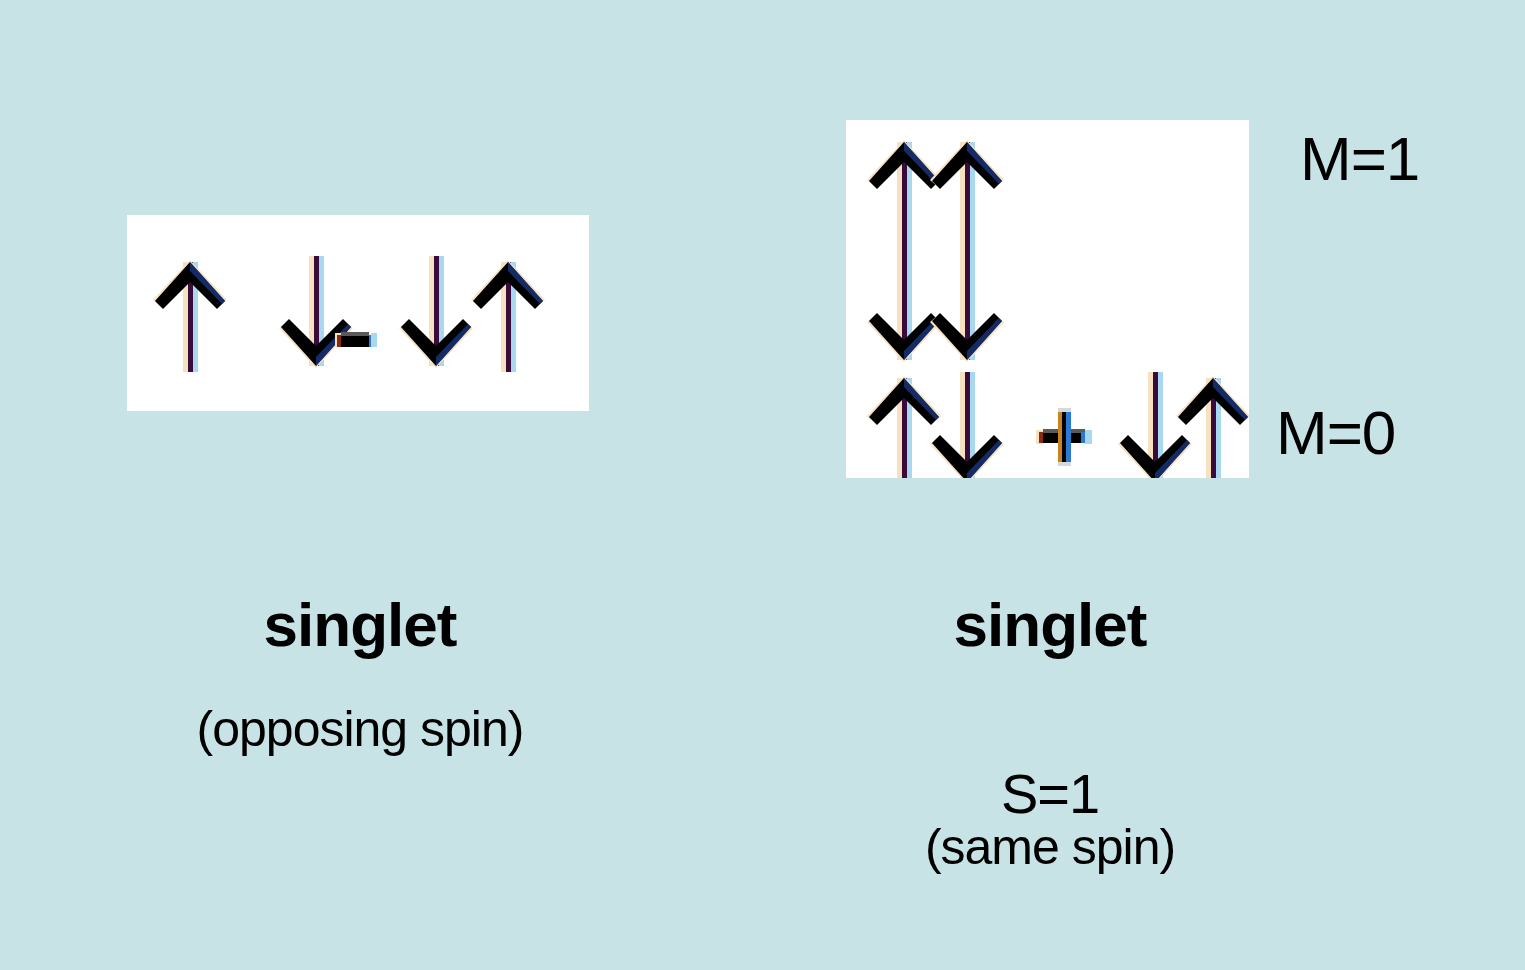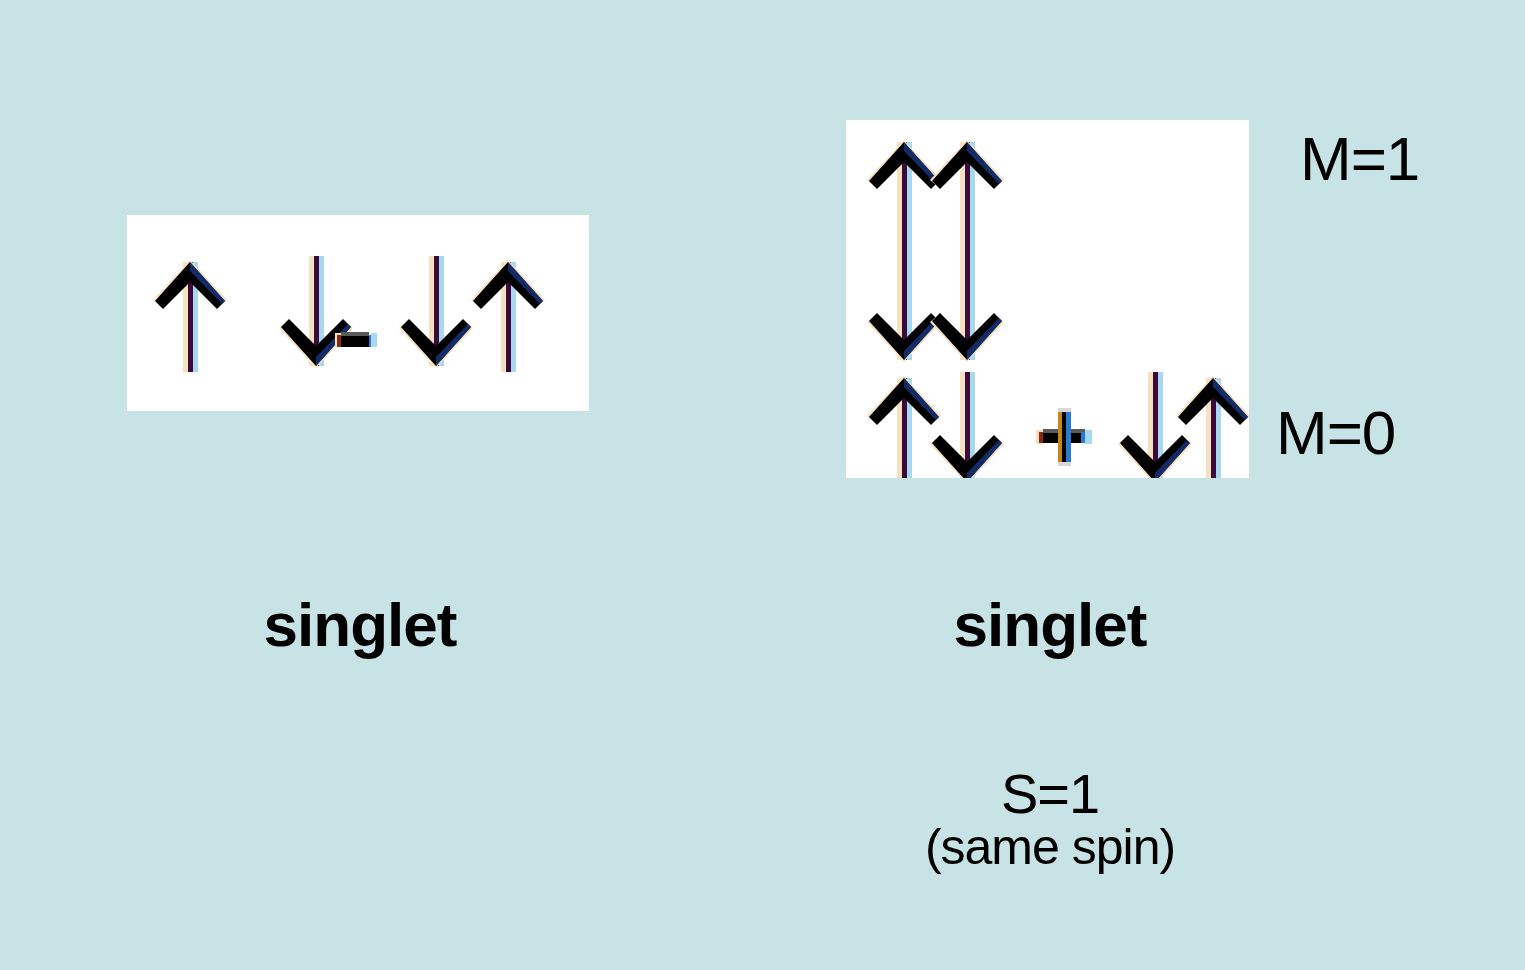--- a/index.html
+++ b/index.html
@@ -259,20 +259,21 @@
         <path d="M37 6 L72 45 L69 48 L37 15 Z" fill="#1a3a8a" opacity="0.75"></path>
       </svg>
     </div>
   </div>
 
   <div class="m-label" style="left:1300px; top:128px;">M=1</div>
   <div class="m-label" style="left:1276px; top:402px;">M=0</div>
 
   <div class="caption-col" style="left:120px; top:594px; width:480px;">
     <div class="cap-title">singlet</div>
+    <div class="cap-note" style="margin-top:48px;">(opposing spin)</div>
   </div>
 
   <div class="caption-col" style="left:810px; top:594px; width:480px;">
     <div class="cap-title">singlet</div>
     <div class="cap-spin" style="margin-top:110px;">S=1</div>
     <div class="cap-note" style="">(same spin)</div>
   </div>
 
 </div>
 

